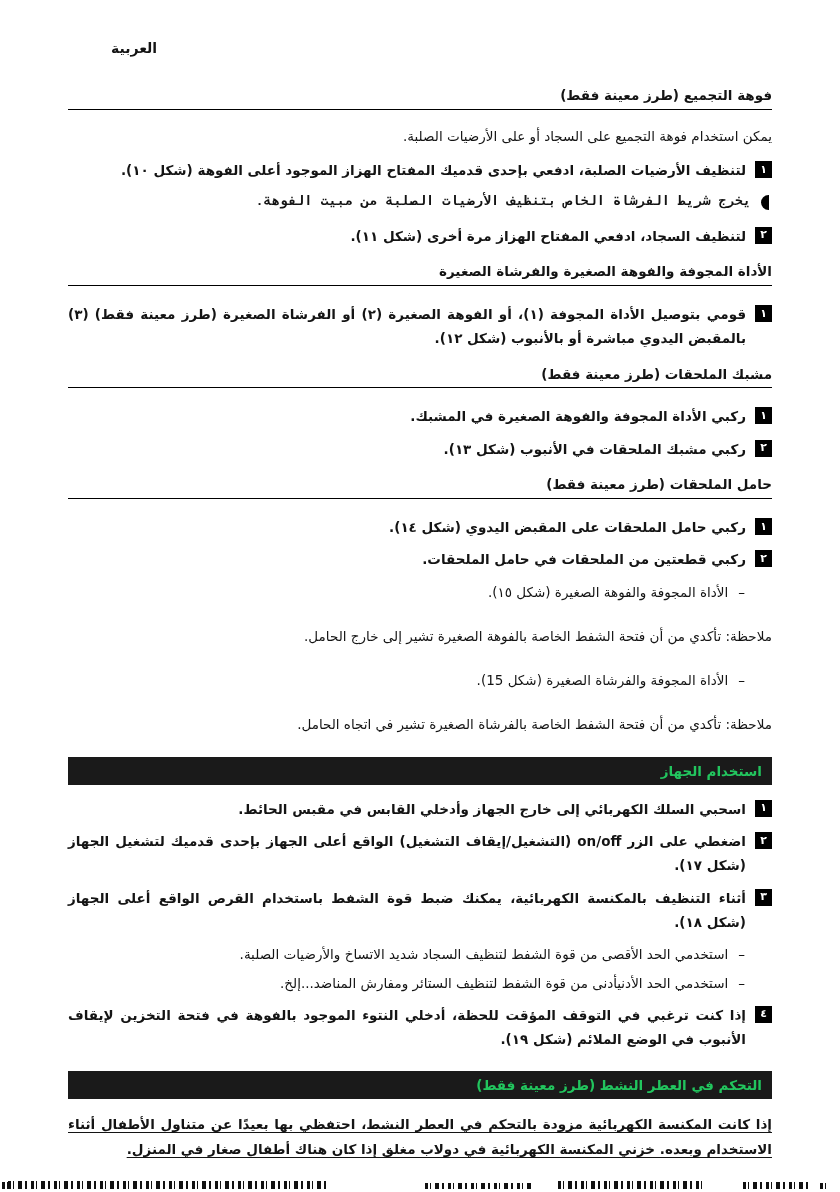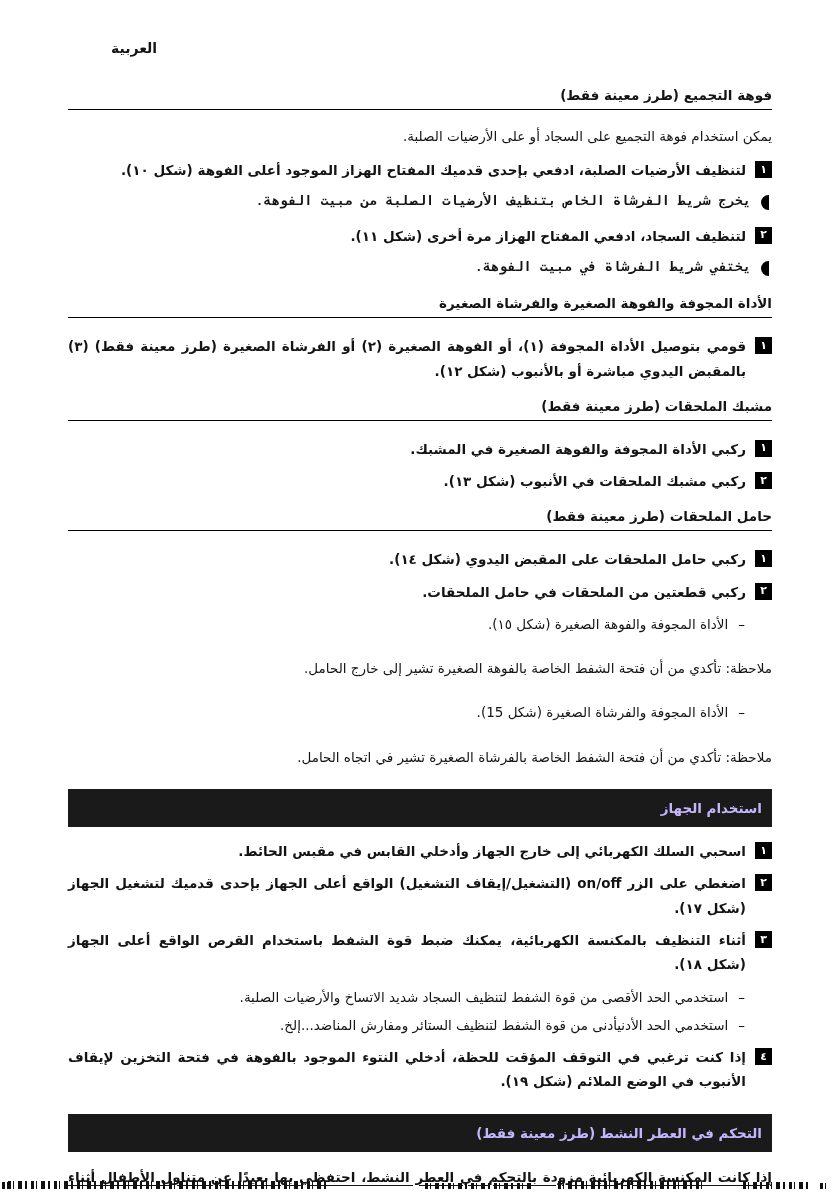--- a/index.html
+++ b/index.html
@@ -25,21 +25,21 @@
   .result { display:flex; gap:10px; margin:0 0 9px; line-height:1.8; padding-right:3px;font-family:Liberation Mono, monospace; }
   .half-bullet { flex:0 0 auto; width:8px; height:15px; background:#000;
                  border-radius:8px 0 0 8px; margin-top:5px; }
   .result-text { font-weight:700; }
 
   .dash-row { display:flex; gap:10px; margin:4px 0; padding-right:27px; line-height:1.8; }
   .dash-glyph { flex:0 0 auto; }
 
   .note { margin:20px 0; line-height:1.8; }
 
-  .bar { background:#1a1a1a; color:#c4b5fd; font-weight:700; height:38px;
+  .bar { background:#1a1a1a; color:#22c55e; font-weight:700; height:28px;
          display:flex; align-items:center; padding:0 10px; margin:20px 0 12px; }
 
   .warn { font-weight:700; text-decoration:underline; text-underline-offset:3px;
           margin:13px 0; line-height:1.85; text-align:justify; }
 
   
   .clip-strip { position:absolute; bottom:3px; height:8px;
     background:repeating-linear-gradient(90deg,#111 0 3px,transparent 3px 5px,
       #111 5px 6px,transparent 6px 10px,#111 10px 14px,transparent 14px 17px,
       #111 17px 19px,transparent 19px 23px); }
@@ -68,24 +68,20 @@
       <div class="step-text">لتنظيف الأرضيات الصلبة، ادفعي بإحدى قدميك المفتاح الهزاز الموجود أعلى الفوهة (شكل ١٠).</div>
     </div>
     <div class="result">
       <span class="half-bullet"></span>
       <div class="result-text">يخرج شريط الفرشاة الخاص بتنظيف الأرضيات الصلبة من مبيت الفوهة.</div>
     </div>
 
     <div class="step">
       <span class="badge">٢</span>
       <div class="step-text">لتنظيف السجاد، ادفعي المفتاح الهزاز مرة أخرى (شكل ١١).</div>
-    </div>
-    <div class="result">
-      <span class="half-bullet"></span>
-      <div class="result-text">يختفي شريط الفرشاة في مبيت الفوهة.</div>
     </div>
 
     <div class="sec-title">الأداة المجوفة والفوهة الصغيرة والفرشاة الصغيرة</div>
     <hr class="rule">
     <div class="step" style="margin-top:16px;">
       <span class="badge">١</span>
       <div class="step-text">قومي بتوصيل الأداة المجوفة (١)، أو الفوهة الصغيرة (٢) أو الفرشاة الصغيرة (طرز معينة فقط) (٣) بالمقبض اليدوي مباشرة أو بالأنبوب (شكل ١٢).</div>
     </div>
 
     <div class="sec-title">مشبك الملحقات (طرز معينة فقط)</div>

